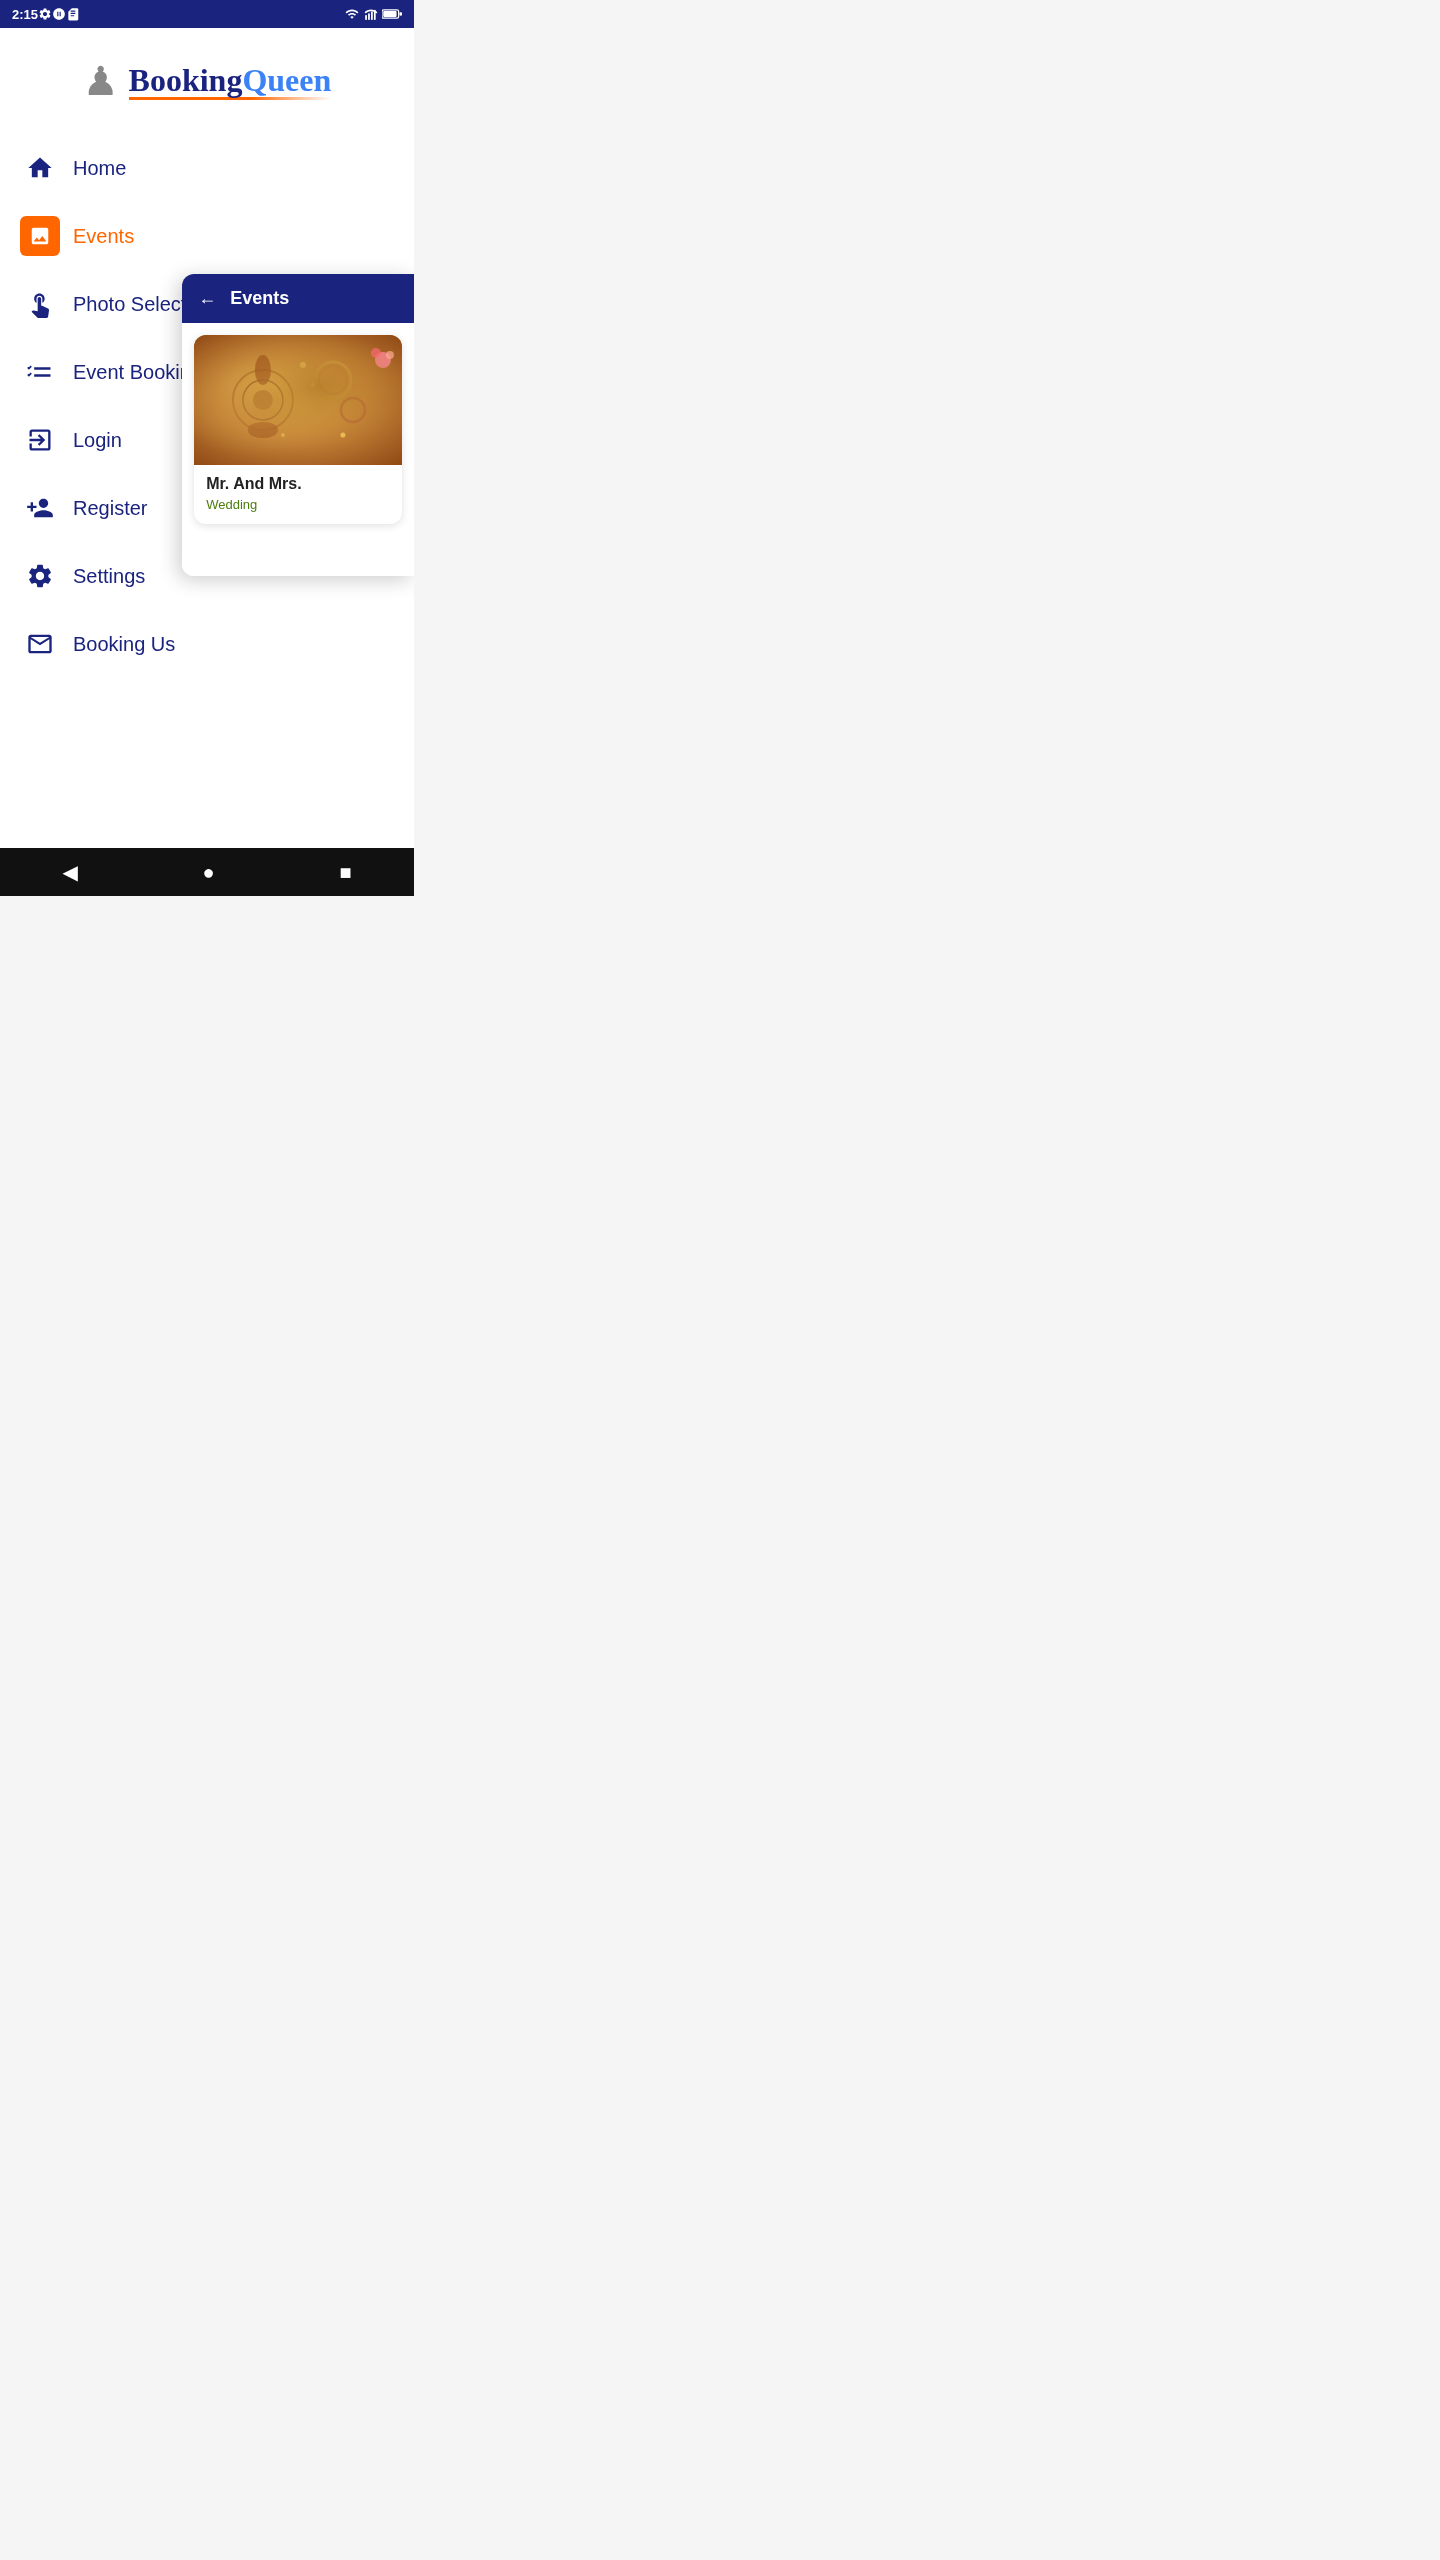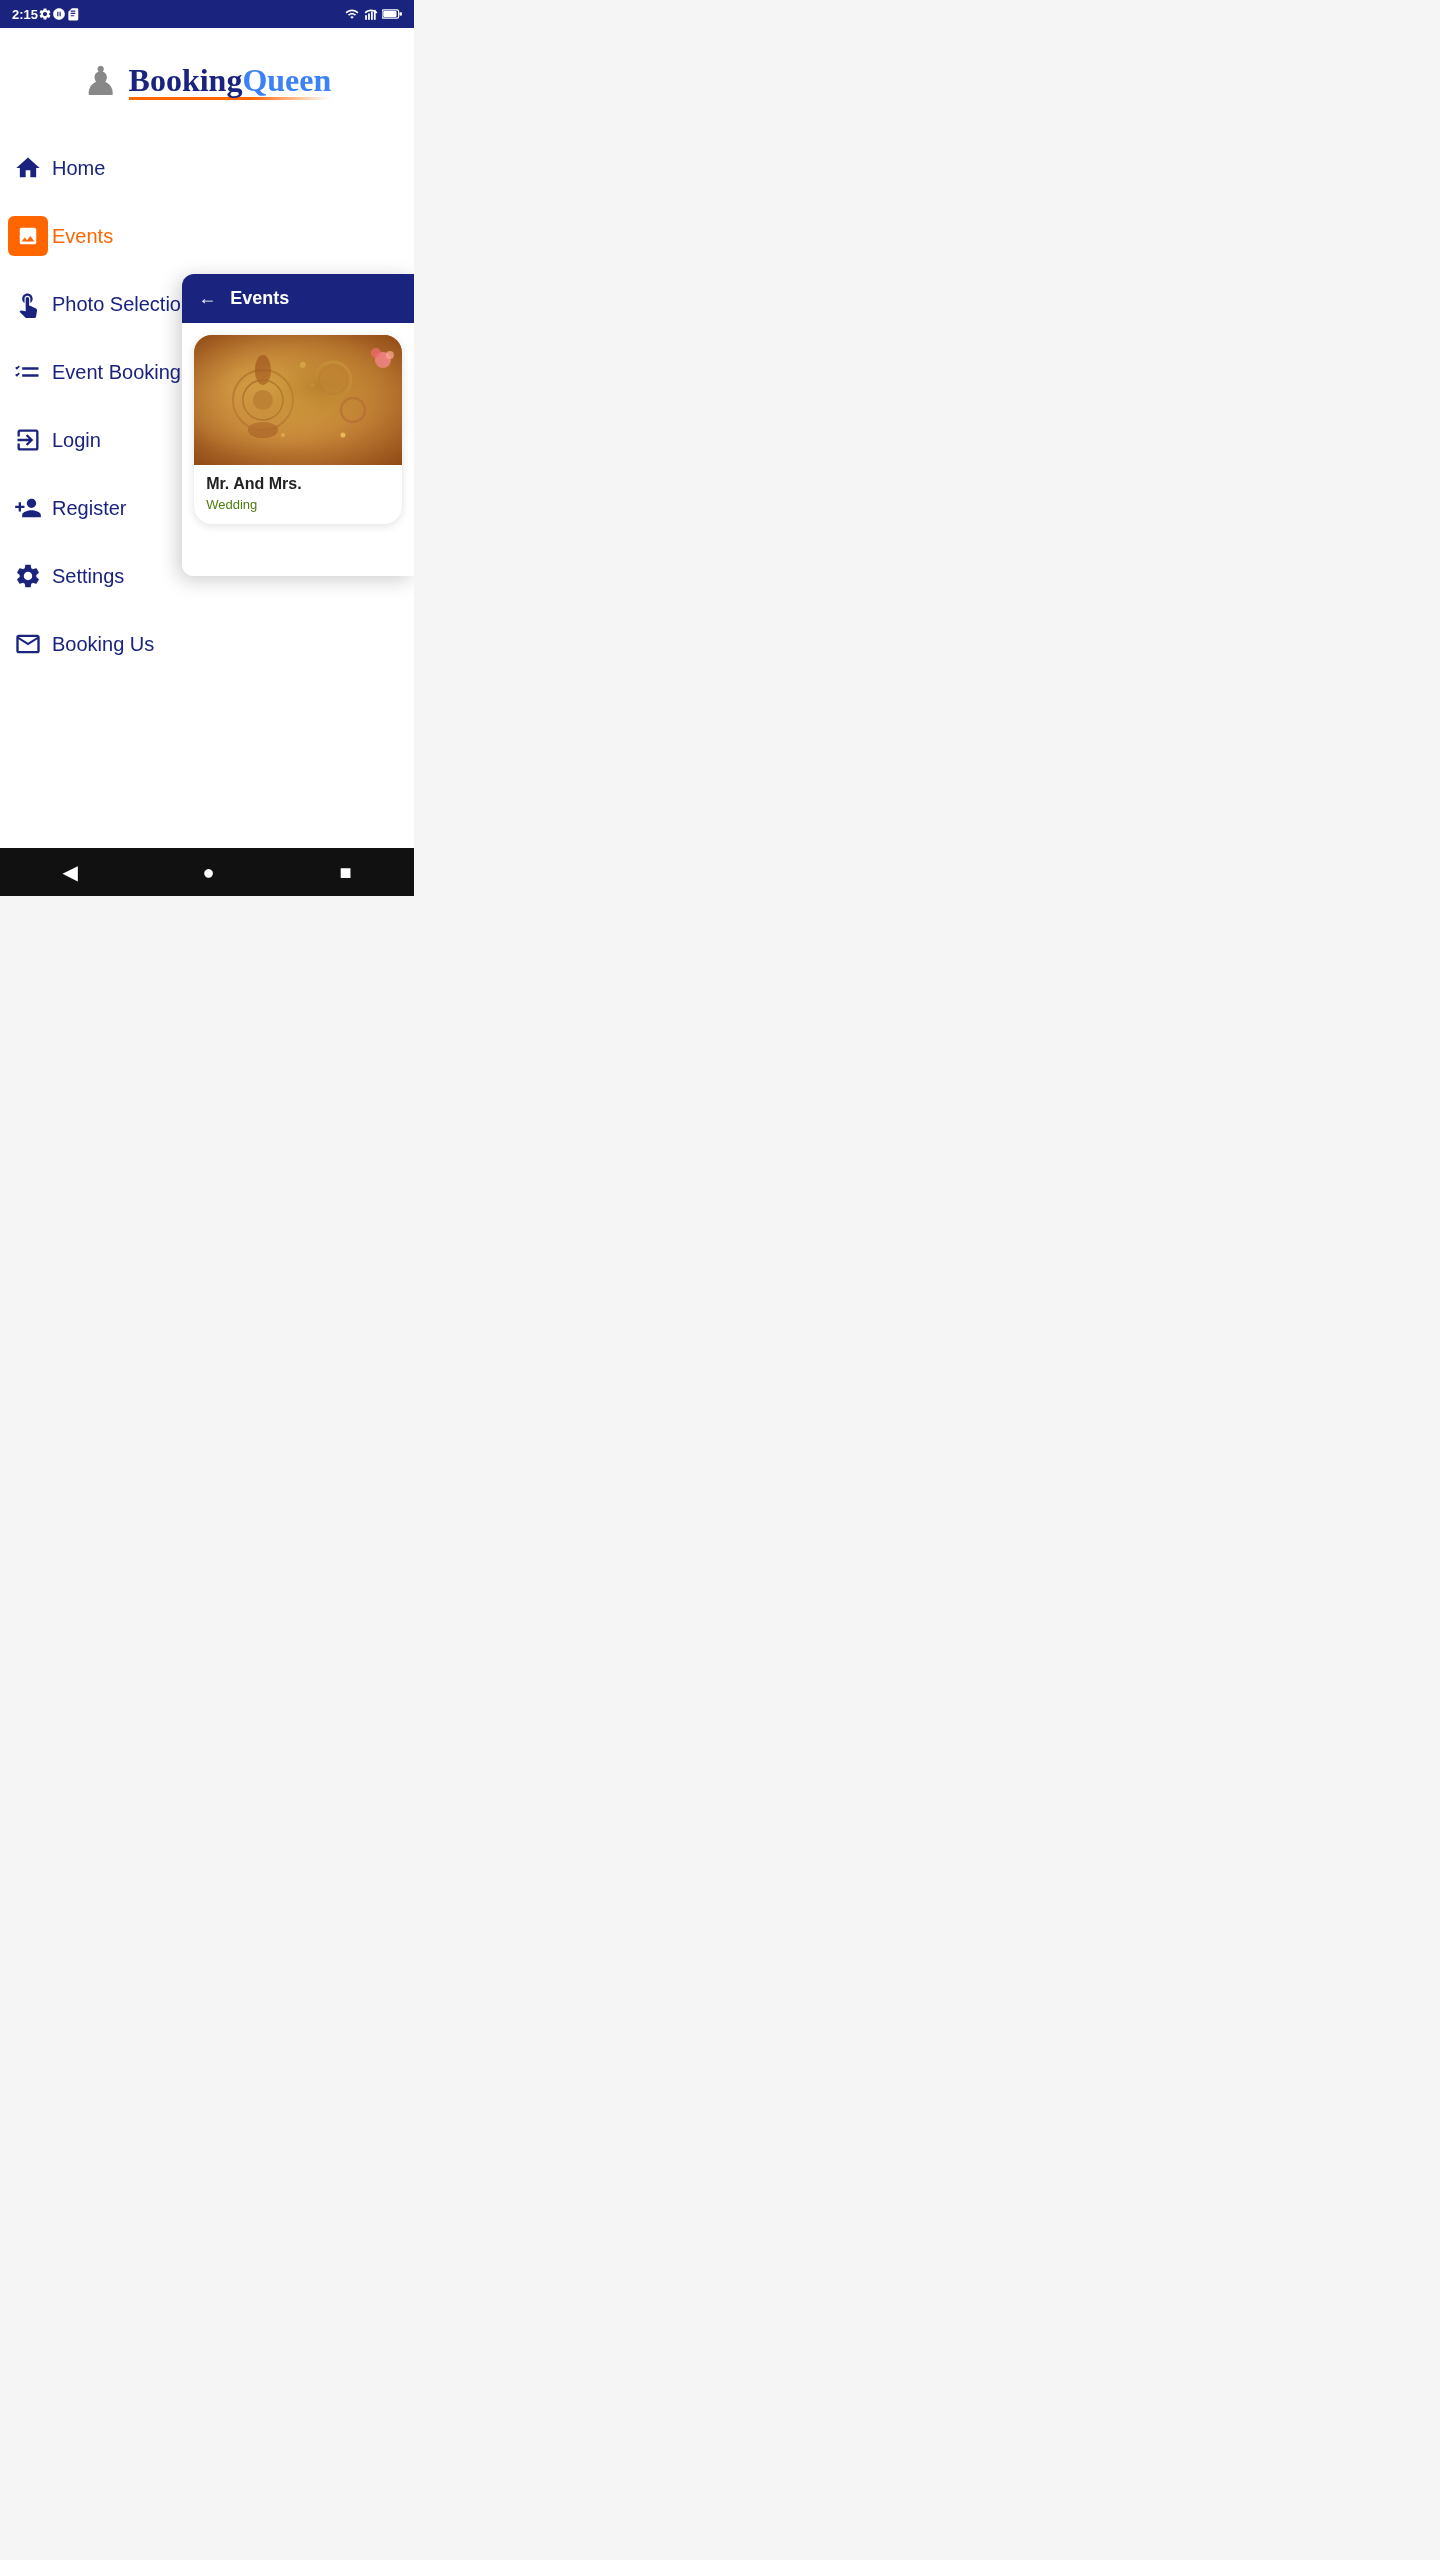--- a/index.html
+++ b/index.html
@@ -48,22 +48,22 @@
 
     
     .sidebar {
       padding: 10px 0;
       width: 60%;
     }
 
     .menu-item {
       display: flex;
       align-items: center;
-      padding: 14px 8px;
-      gap: 4px;
+      padding: 14px 20px;
+      gap: 13px;
       cursor: pointer;
     }
     .menu-icon {
       width: 40px;
       height: 40px;
       display: flex;
       align-items: center;
       justify-content: center;
       font-size: 22px;
       color: #1a237e;
@@ -106,21 +106,21 @@
     .back-arrow {
       font-size: 18px;
       cursor: pointer;
     }
     .events-title {
       font-size: 18px;
       font-weight: 600;
     }
     .event-card {
       margin: 12px;
-      border-radius: 18px;
+      border-radius: 12px;
       overflow: hidden;
       box-shadow: 0 2px 8px rgba(0,0,0,0.12);
       background: white;
     }
     .event-image {
       width: 100%;
       height: 130px;
       background: linear-gradient(135deg, #d4a843 0%, #c8873a 30%, #b8673a 50%, #cc9944 70%, #dd9933 100%);
       position: relative;
       overflow: hidden;

